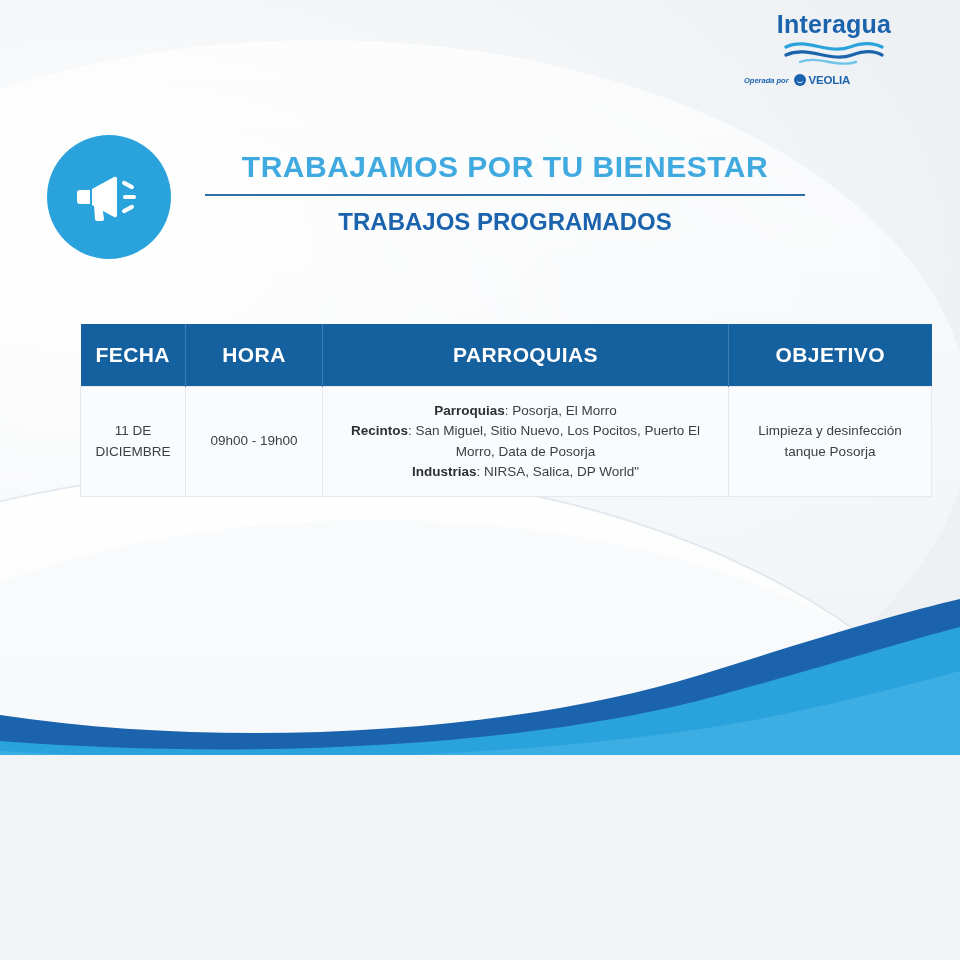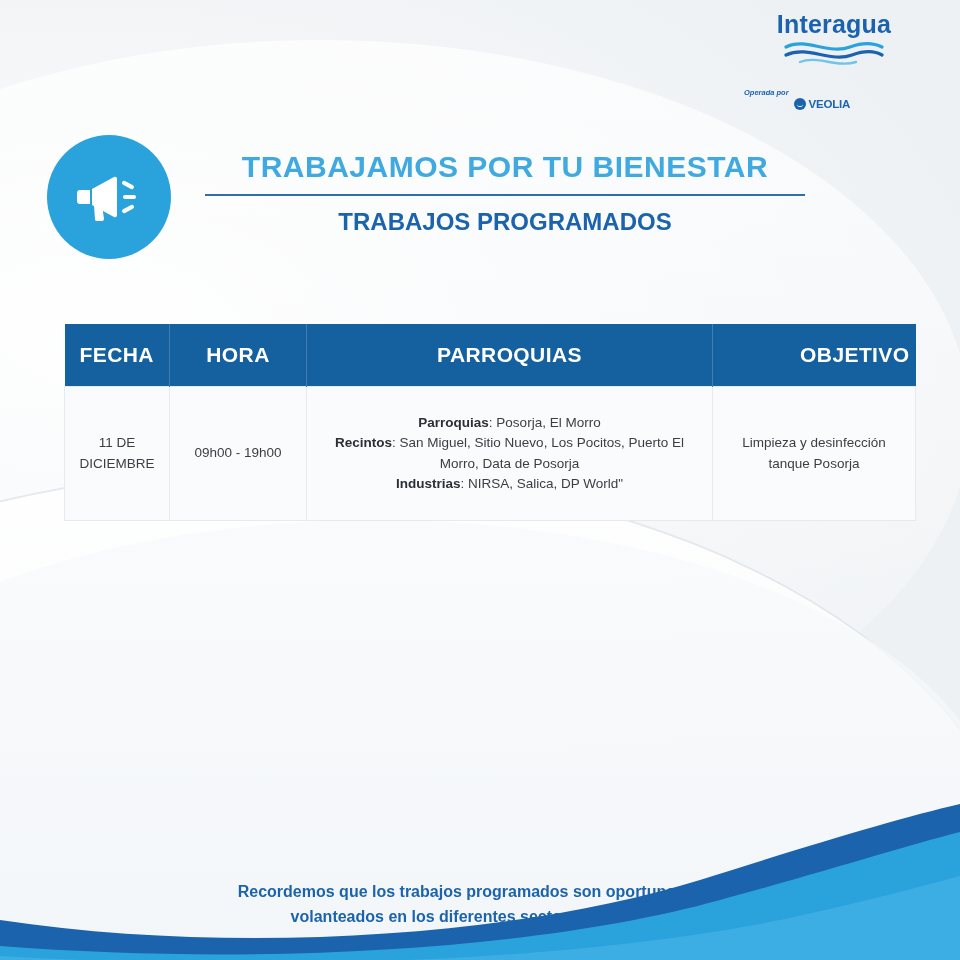--- a/index.html
+++ b/index.html
@@ -10,21 +10,21 @@
     width: 960px;
     height: 960px;
     font-family: "Liberation Sans", sans-serif;
     background: #f2f4f6;
     overflow: hidden;
   }
 
   #page {
     position: relative;
     width: 960px;
-    height: 960px;
+    height: 755px;
     background:
       radial-gradient(ellipse 900px 500px at 10% 35%, #ffffff 0%, #f4f6f8 55%, #eef1f4 100%),
       linear-gradient(180deg, #fbfcfd 0%, #eef1f4 100%);
     overflow: hidden;
   }
 
   
   .swoosh {
     position: absolute;
     border-radius: 50%;
@@ -82,21 +82,20 @@
   .logo-sub-text {
     font-size: 7.5px;
     font-weight: bold;
     color: #1b63ad;
     font-style: italic;
   }
   .veolia {
     display: flex;
     align-items: center;
     gap: 3px;
-    margin-top: 24px;
   }
   .veolia-mark {
     width: 12px; height: 12px;
     border-radius: 50%;
     background: #1b63ad;
     position: relative;
   }
   .veolia-mark:after {
     content: "";
     position: absolute;
@@ -149,46 +148,46 @@
   .h-sub {
     font-size: 24px;
     font-weight: bold;
     color: #1b63ad;
     line-height: 1.3;
   }
 
   
   .table {
     position: absolute;
-    left: 64px;
+    left: 80px;
     top: 324px;
     width: 851px;
     border-collapse: collapse;
     table-layout: fixed;
     background: #fafbfc;
   }
   .table th {
     background: #15609f;
     color: #ffffff;
     font-size: 21px;
     font-weight: bold;
     letter-spacing: 0.4px;
     height: 62px;
     padding: 0 6px;
     border-right: 1px solid #3d7fb5;
     vertical-align: middle;
   }
-  .table th:last-child { border-right: none; text-align: right; }
+  .table th:last-child { border-right: none; }
   .th-highlight { color: #dff13c; }
 
   .table td {
     border: 1px solid #e6eaee;
     font-size: 13.5px;
     color: #3a3f45;
-    padding: 26px 10px;
+    padding: 14px 10px;
     vertical-align: middle;
     text-align: center;
     line-height: 1.5;
   }
   .col-fecha { width: 105px; }
   .col-hora  { width: 137px; }
   .col-parr  { width: 406px; }
   .col-obj   { width: 203px; }
 
   .cell-parroquias { line-height: 1.62; }

